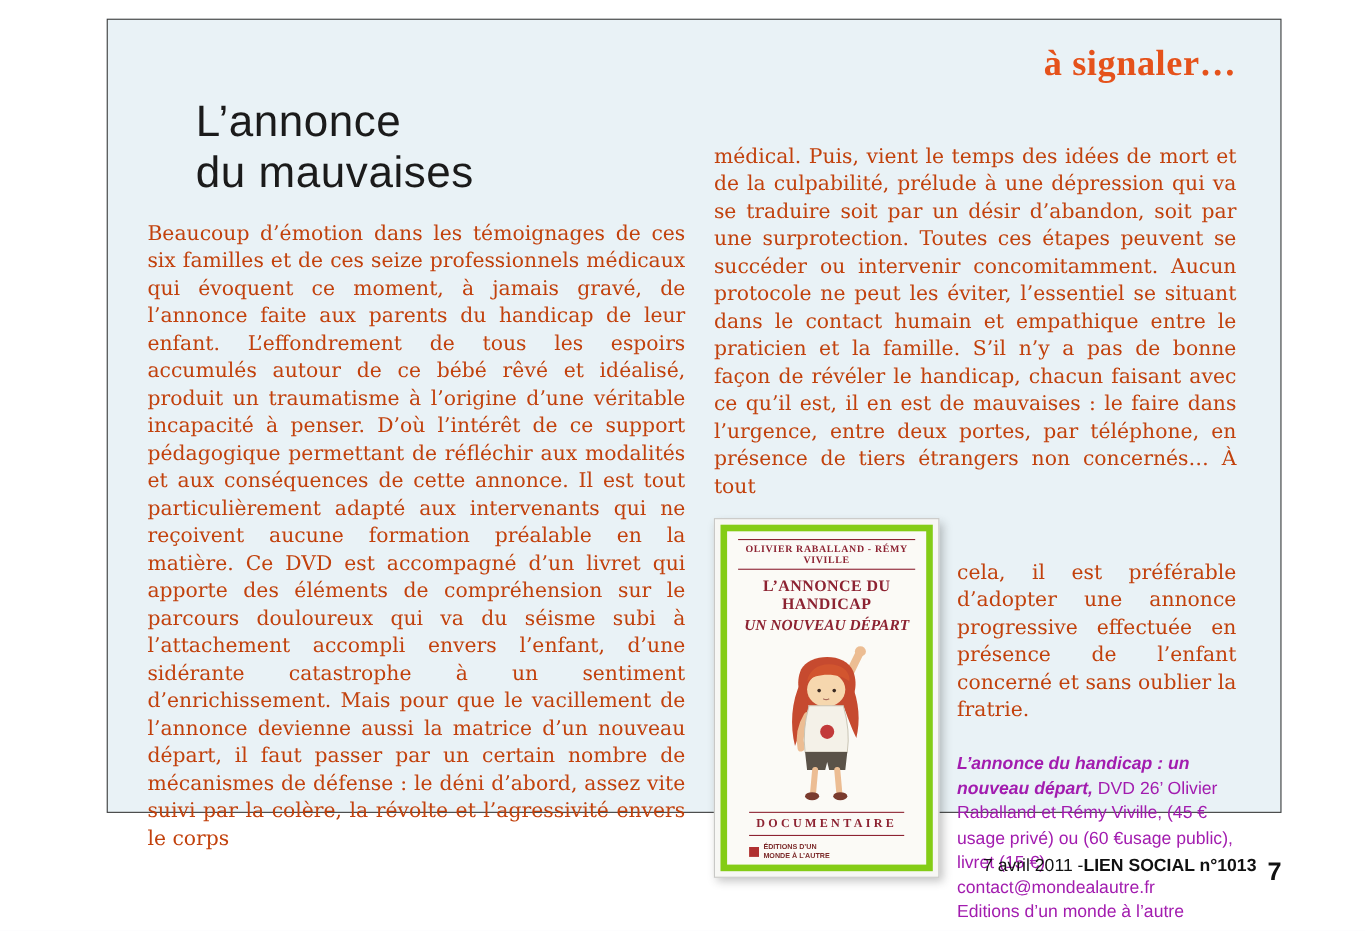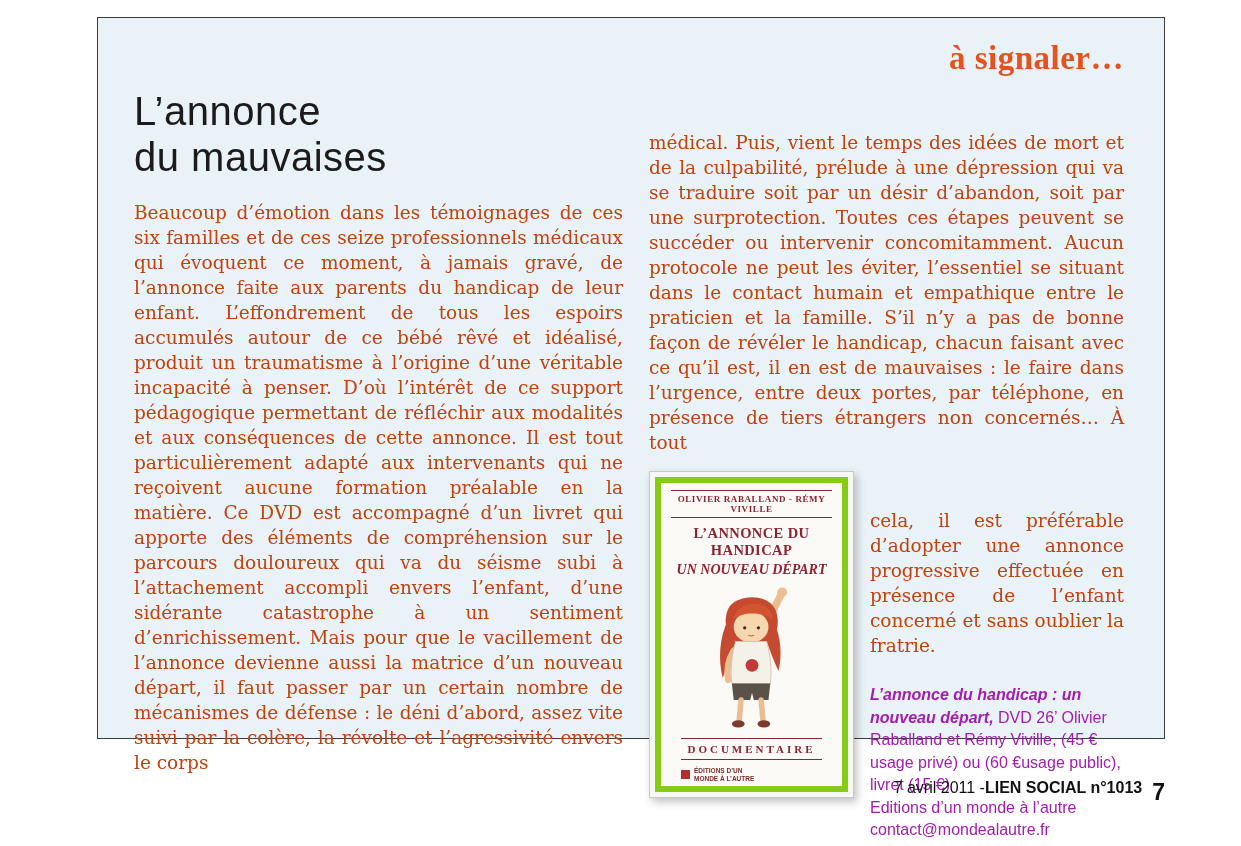--- a/index.html
+++ b/index.html
@@ -54,21 +54,21 @@
   }
   .article-title {
     font-family: "Liberation Sans", sans-serif;
     font-weight: 500;
     font-size: 40px;
     line-height: 46px;
     letter-spacing: 0.5px;
     color: #1b1b1b;
     margin: 0 0 20px 0;
   }
-  .article-title span { display: block; }
+  .article-title span { display: block; margin-left: 44px; }
   .body-text {
     font-family: "DejaVu Serif", serif;
     font-size: 18.5px;
     line-height: 25px;
     text-align: justify;
     color: #c2410c;
     margin: 0;
     hyphens: auto;
     -webkit-hyphens: auto;
   }
@@ -249,22 +249,22 @@
                 <span class="dvd-publisher-text">ÉDITIONS D’UN MONDE À L’AUTRE</span>
               </div>
             </div>
           </div>
 
           <div class="wrap-col">
             <p class="body-text" lang="fr">cela, il est préférable d’adopter une annonce progressive effectuée en présence de l’enfant concerné et sans oublier la fratrie.</p>
 
             <div class="caption">
               <p><span class="caption-lead">L’annonce du handicap : un nouveau départ, </span><span>DVD 26’ Olivier Raballand et Rémy Viville, (45 € usage privé) ou (60 €usage public), livret (15 €)</span></p>
+              <span class="caption-line">contact@mondealautre.fr</span>
               <span class="caption-line">Editions d’un monde à l’autre</span>
-              <span class="caption-line">contact@mondealautre.fr</span>
             </div>
           </div>
 
         </div>
       </div>
 
     </div>
   </div>
 
   <div class="page-footer">

